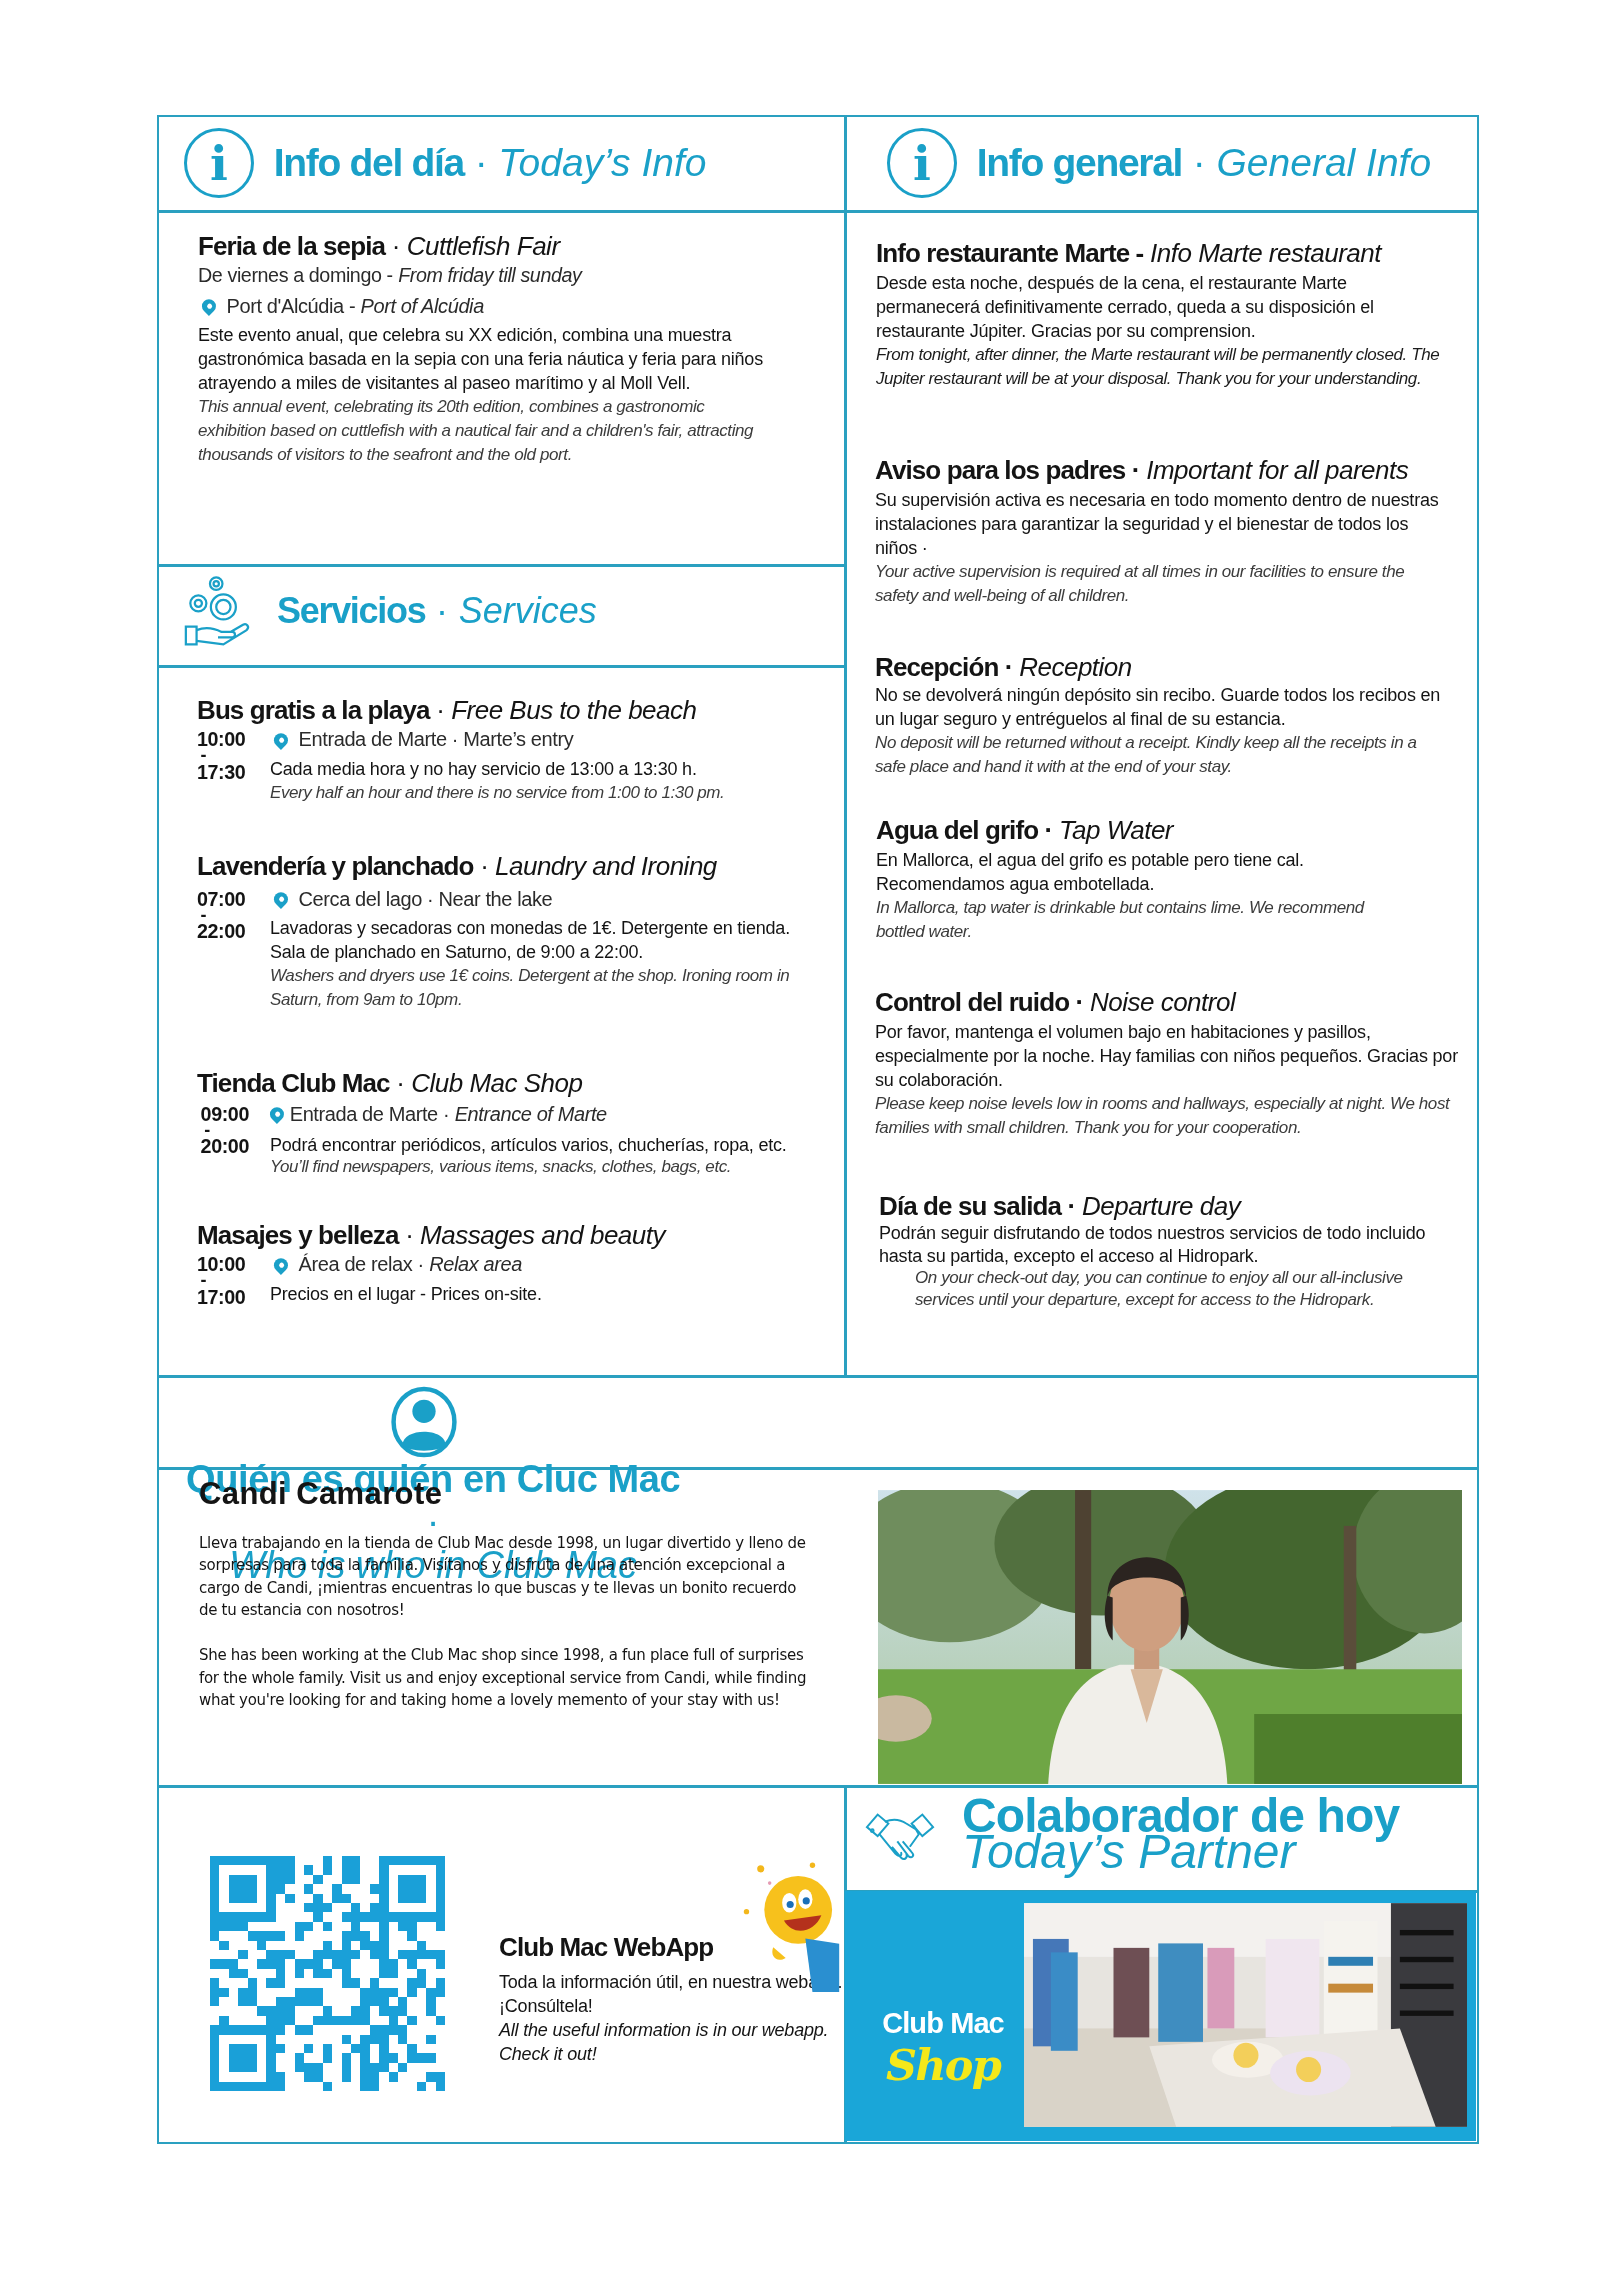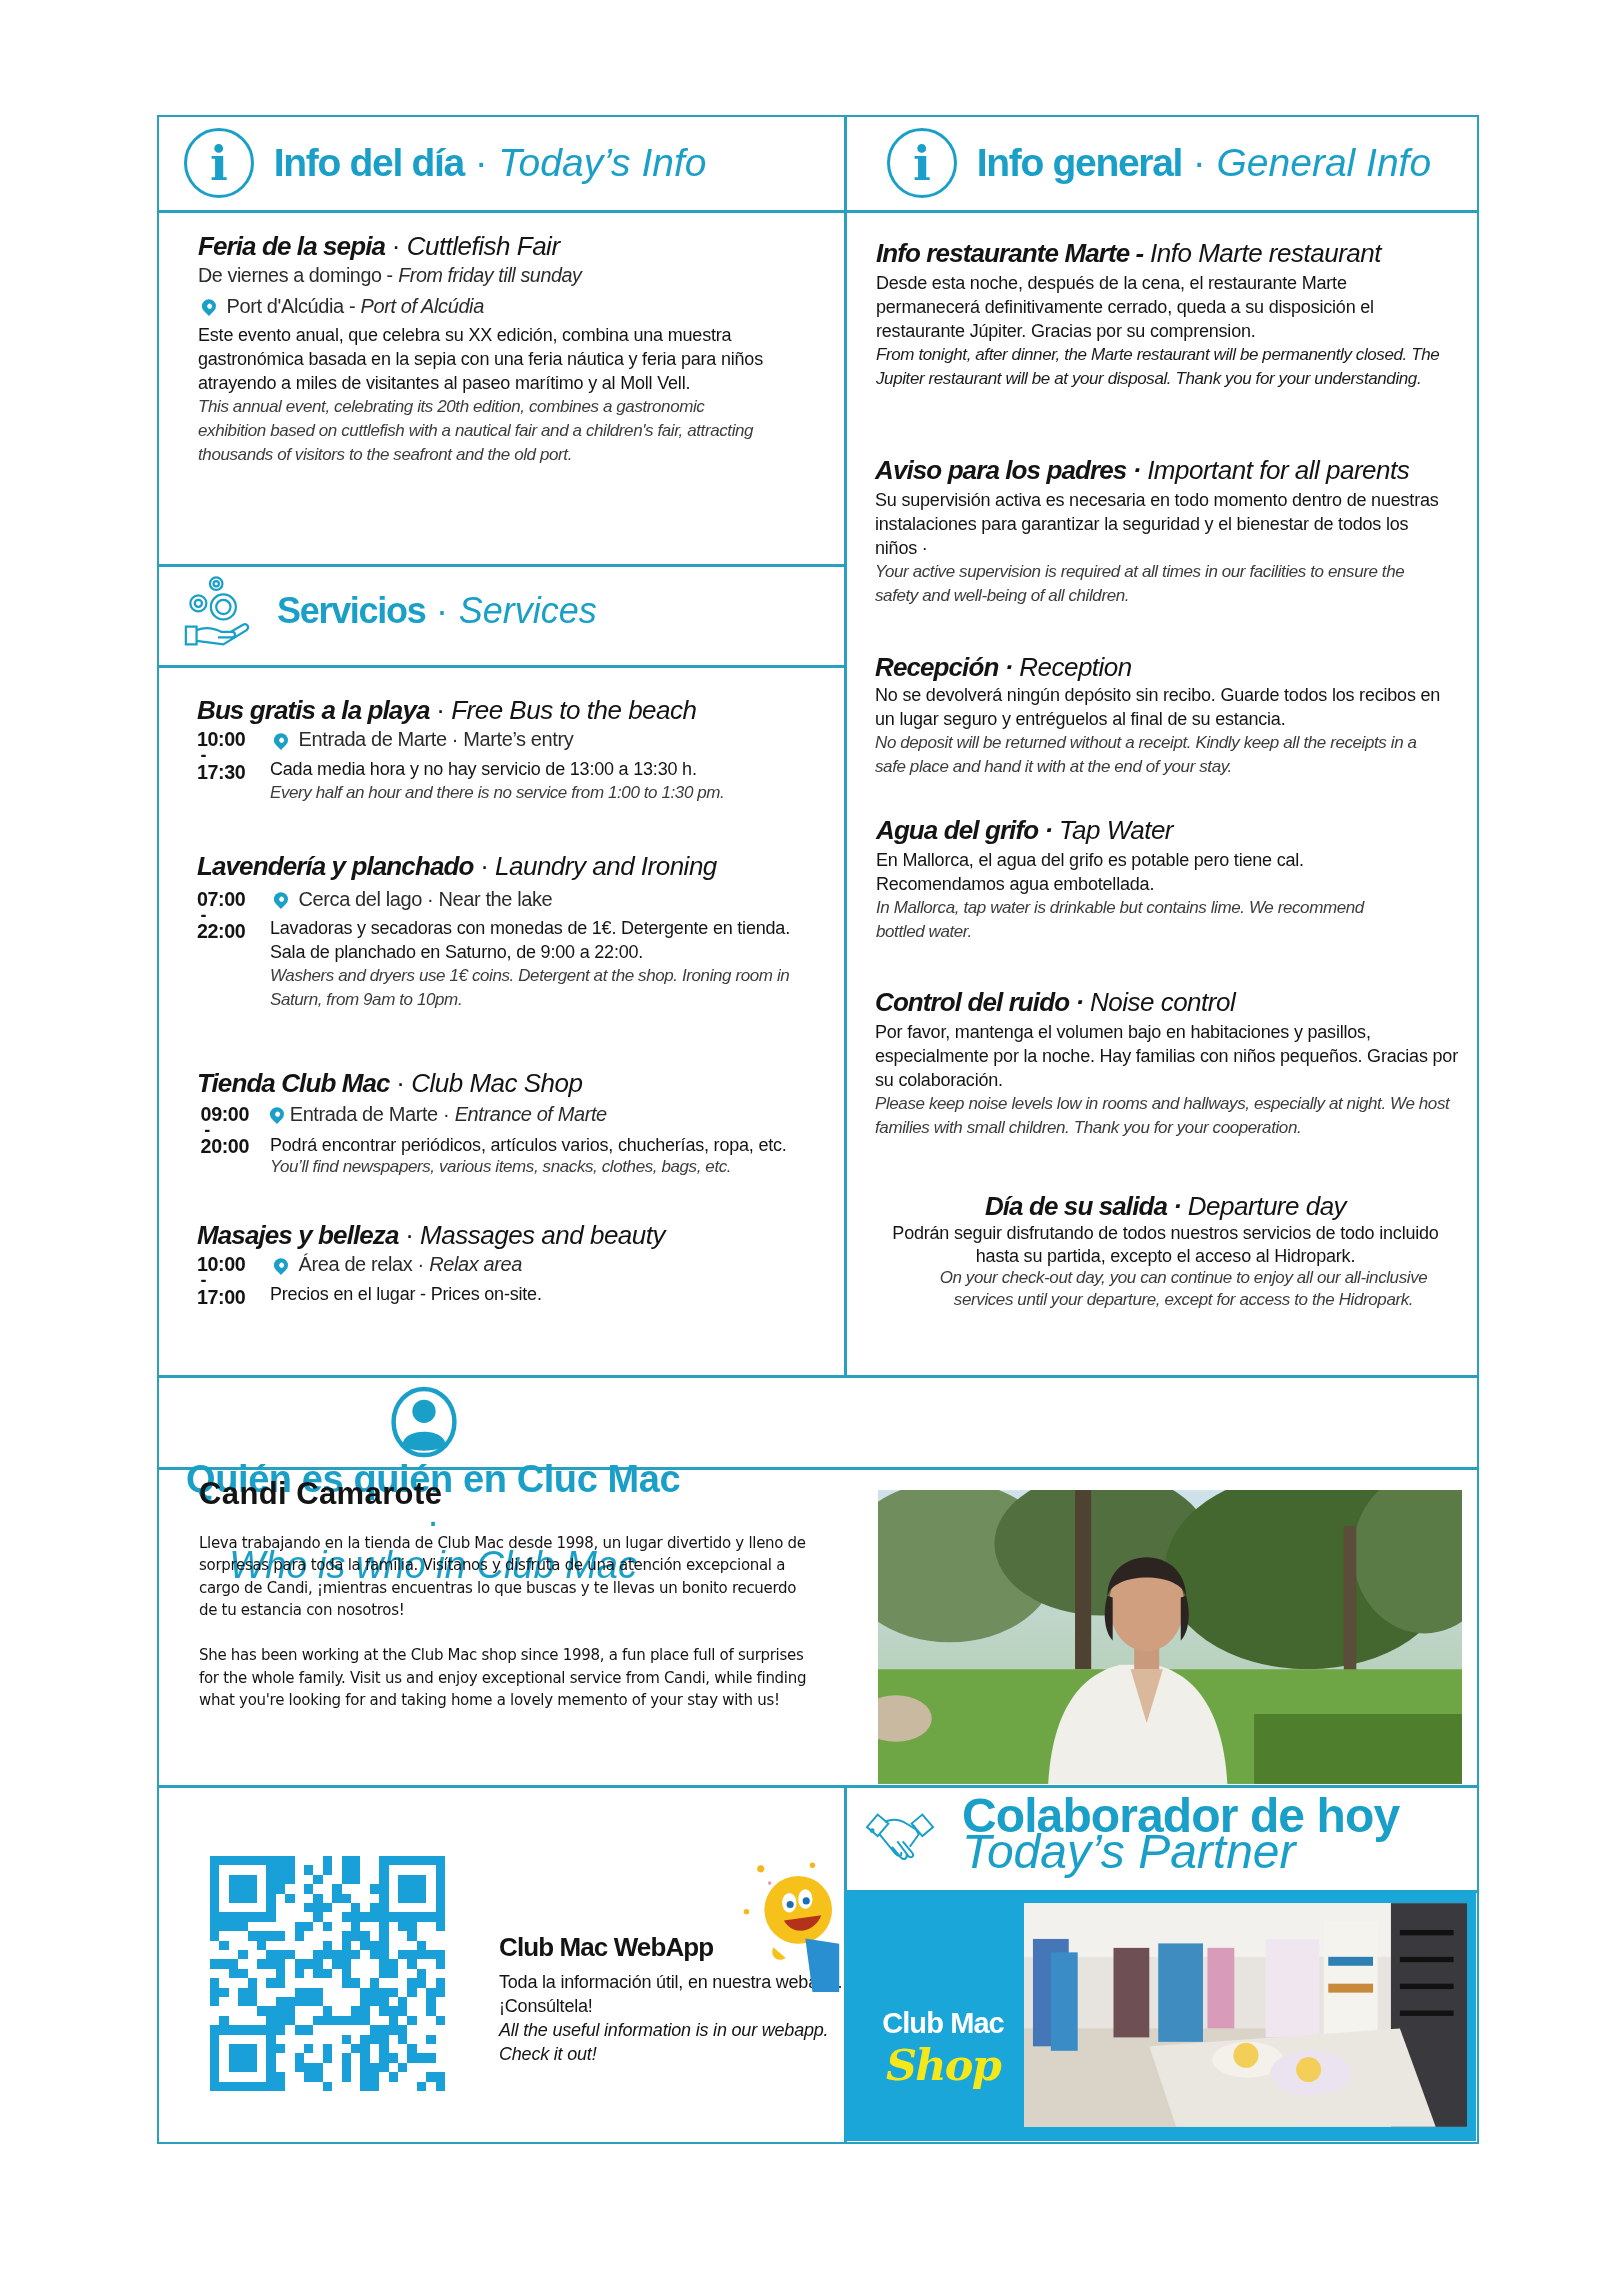--- a/index.html
+++ b/index.html
@@ -13,21 +13,21 @@
   .sec-title { position: absolute; display: flex; align-items: center; color: #1aa0c8; white-space: nowrap; }
   .sec-title .es { font-weight: bold; letter-spacing: -1.3px; }
   .sec-title .sep { margin: 0 10.7px; }
   .sec-title .en { font-style: italic; }
 
   .info-icon { width: 70px; height: 70px; border: 3.6px solid #1aa0c8; border-radius: 50%; display: flex; align-items: center; justify-content: center; margin-right: 19.7px; flex-shrink: 0; }
   .info-icon span { color: #1aa0c8; font-family: "DejaVu Serif", serif; font-weight: bold; font-size: 47px; line-height: 1; }
 
   .block { position: absolute; }
   .b-title { font-size: 26px; white-space: nowrap; letter-spacing: -0.5px; line-height: 1.2; }
-  .b-title .es { font-weight: bold; letter-spacing: -0.9px; font-style: italic; }
+  .b-title .es { font-weight: bold; letter-spacing: -0.9px; }
   .b-title .en { font-style: italic; }
   .p { font-size: 18px; line-height: 24px; letter-spacing: -0.2px; }
   .pi { font-size: 17px; line-height: 24px; font-style: italic; color: #3c3c3c; letter-spacing: -0.4px; }
 
   .loc { display: flex; align-items: center; font-size: 20px; line-height: 27px; color: #2b2b2b; letter-spacing: -0.4px; white-space: nowrap; }
   .pin { width: 14.3px; height: 14.3px; background: #1aa0c8; border-radius: 50% 50% 50% 0; transform: rotate(-45deg); margin: 0 10.7px 0 3.6px; position: relative; flex-shrink: 0; }
   .pin::after { content: ""; position: absolute; width: 5.4px; height: 5.4px; background: #fff; border-radius: 50%; left: 4.5px; top: 4.5px; }
   .loc .en { font-style: italic; margin-left: 5.4px; }
 
   .svc { position: absolute; left: 197px; width: 627px; }
@@ -227,21 +227,21 @@
   <div class="p" style="margin-top:1.8px;">En Mallorca, el agua del grifo es potable pero tiene cal. Recomendamos agua embotellada.</div>
   <div class="pi">In Mallorca, tap water is drinkable but contains lime. We recommend bottled water.</div>
 </div>
 
 <div class="block" style="left:875px; top:987px; width:591px;">
   <div class="b-title"><span class="es">Control del ruido ·</span> <span class="en">Noise control</span></div>
   <div class="p" style="margin-top:1.8px;">Por favor, mantenga el volumen bajo en habitaciones y pasillos, especialmente por la noche. Hay familias con niños pequeños. Gracias por su colaboración.</div>
   <div class="pi">Please keep noise levels low in rooms and hallways, especially at night. We host families with small children. Thank you for your cooperation.</div>
 </div>
 
-<div class="block" style="left:879px; top:1191px; width:573px;text-align:center;">
+<div class="block" style="left:879px; top:1191px; width:573px;">
   <div class="b-title"><span class="es">Día de su salida  ·</span> <span class="en">Departure day</span></div>
   <div class="p" style="line-height:22.4px;">Podrán seguir disfrutando de todos nuestros servicios de todo incluido hasta su partida, excepto el acceso al Hidropark.</div>
   <div class="pi" style="line-height:22.4px;margin-left:36px;">On your check-out day, you can continue to enjoy all our all-inclusive services until your departure, except for access to the Hidropark.</div>
 </div>
 
 <div class="sec-title" style="left:186px; top:1386px; font-size:38px;flex-direction:column;">
   <svg width="68" height="72" viewBox="0 0 76 80" style="margin-right:18px;">
     <ellipse cx="38" cy="40" rx="34" ry="37" fill="none" stroke="#1aa0c8" stroke-width="5"></ellipse>
     <circle cx="38" cy="28" r="13" fill="#1aa0c8"></circle>
     <path d="M14 66 C14 46 62 46 62 66 C56 74 20 74 14 66 Z" fill="#1aa0c8"></path>

